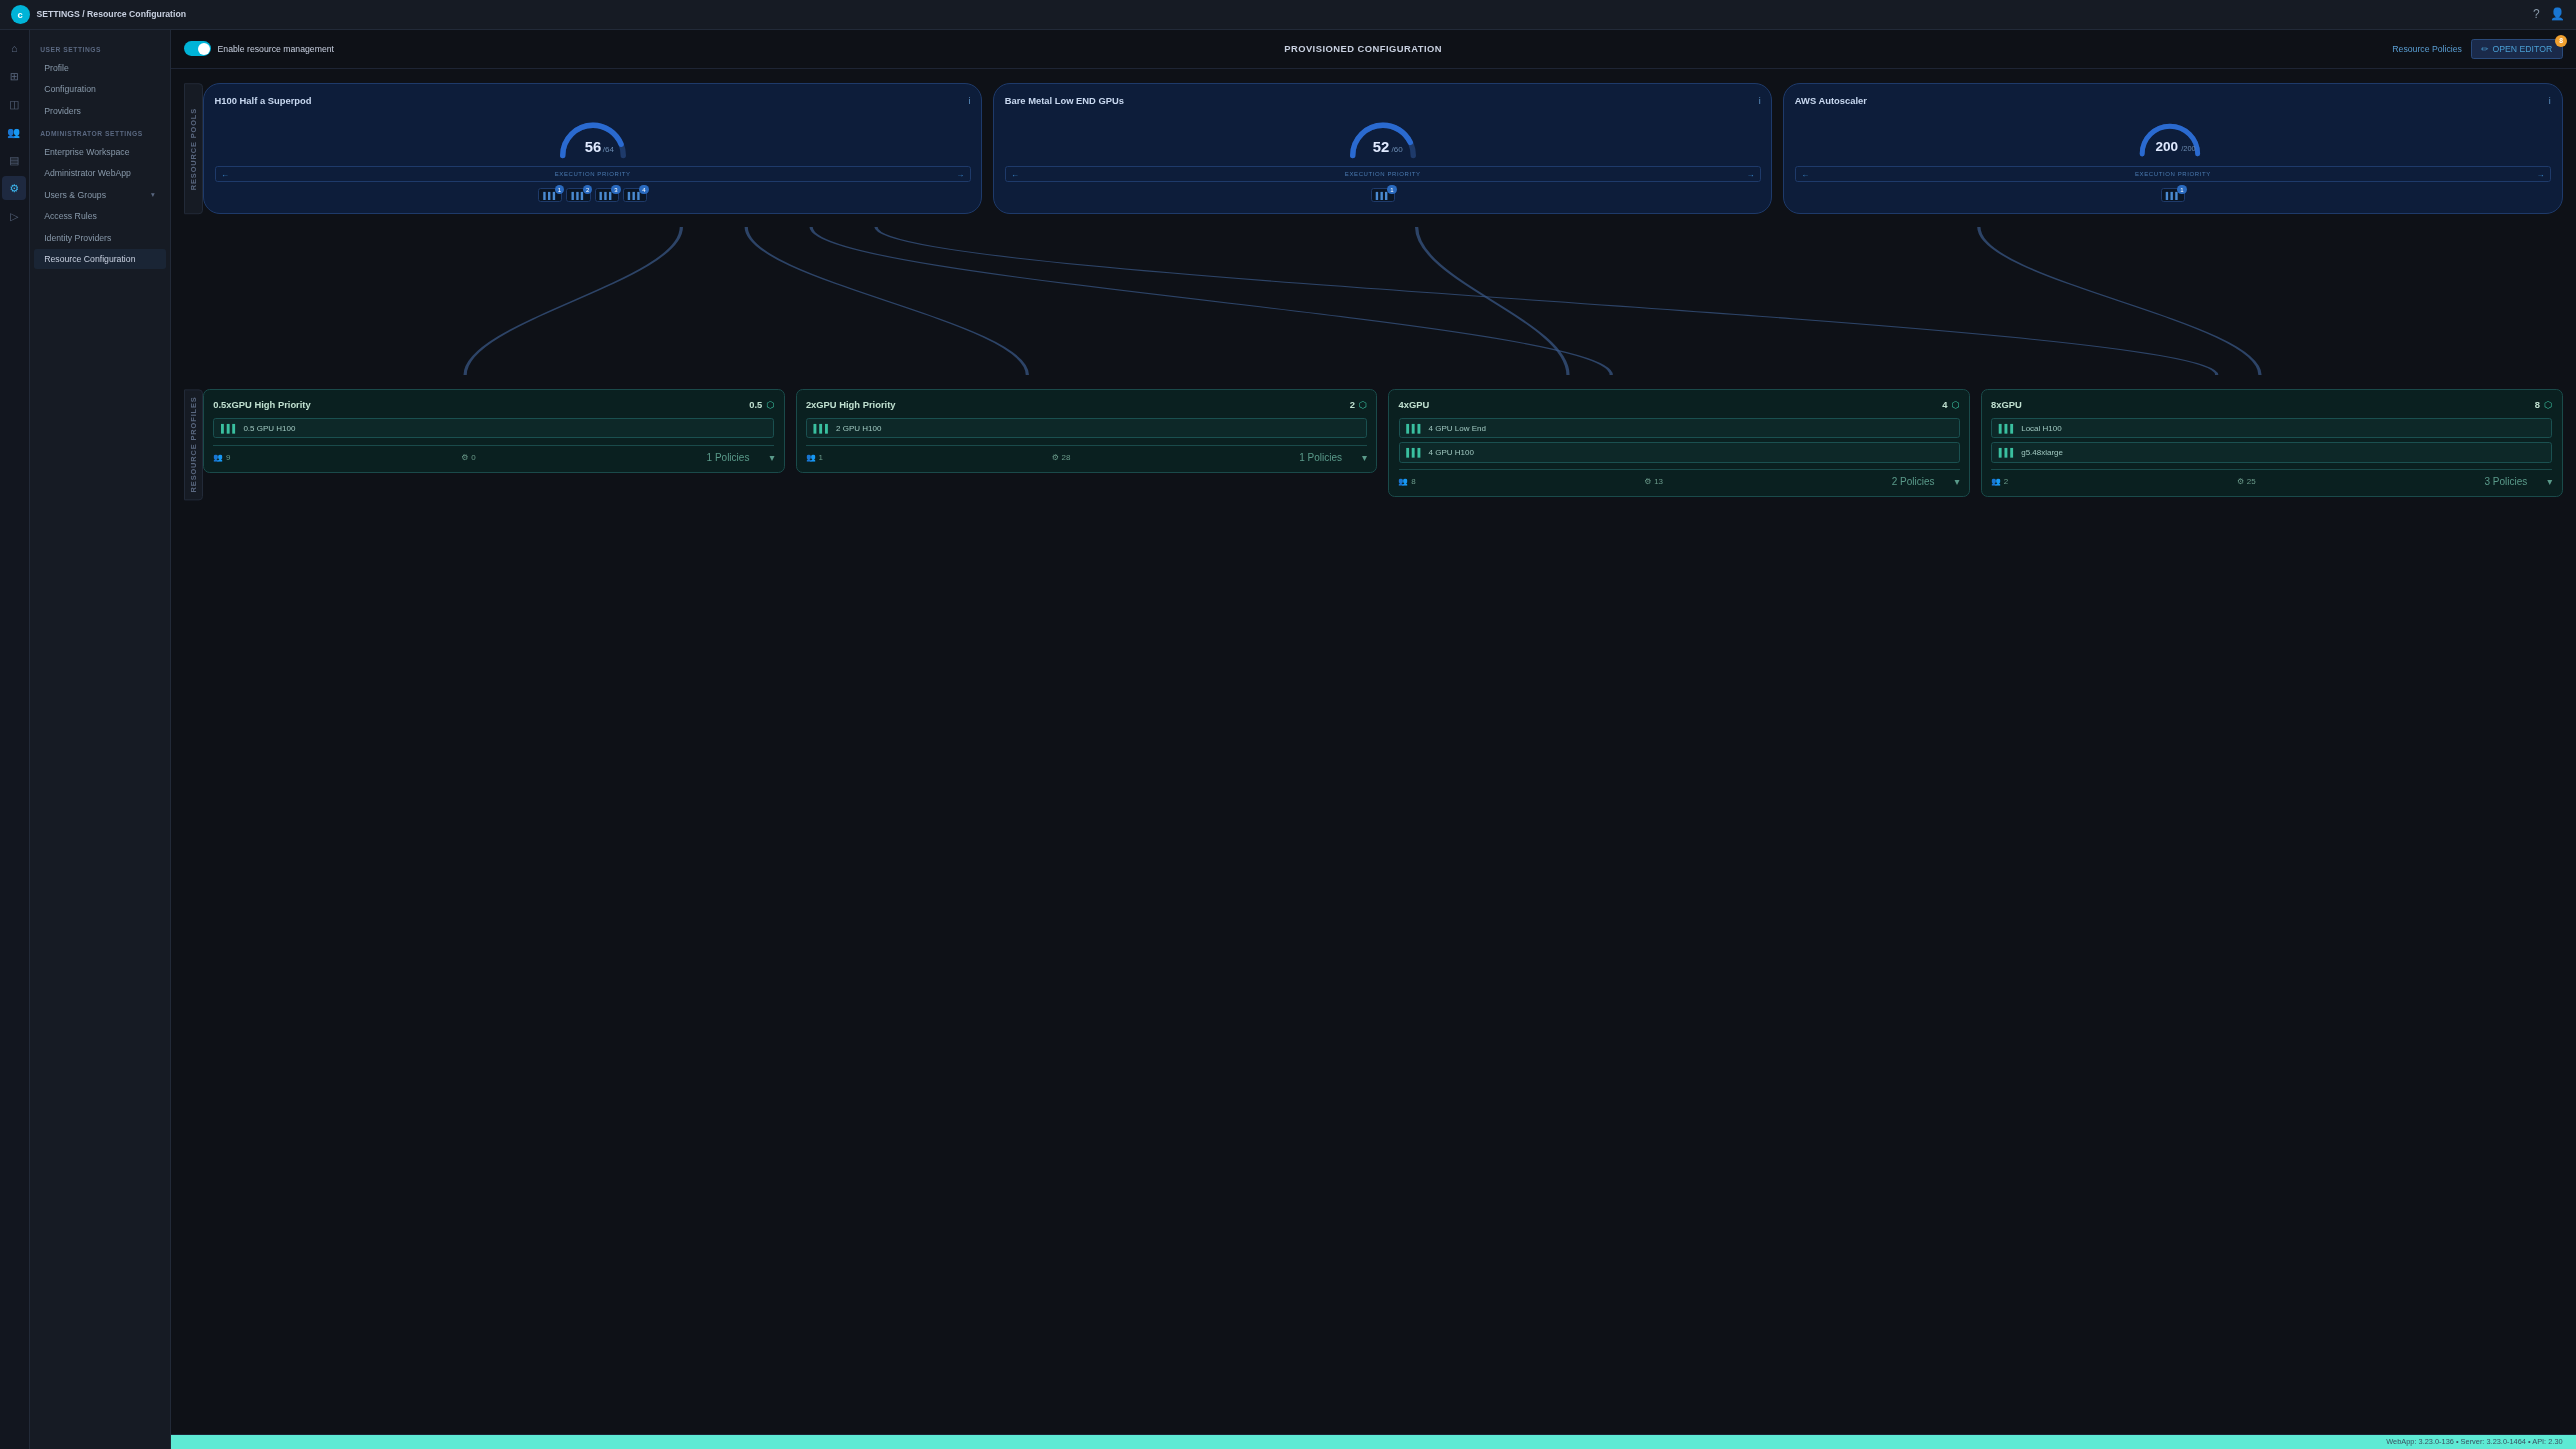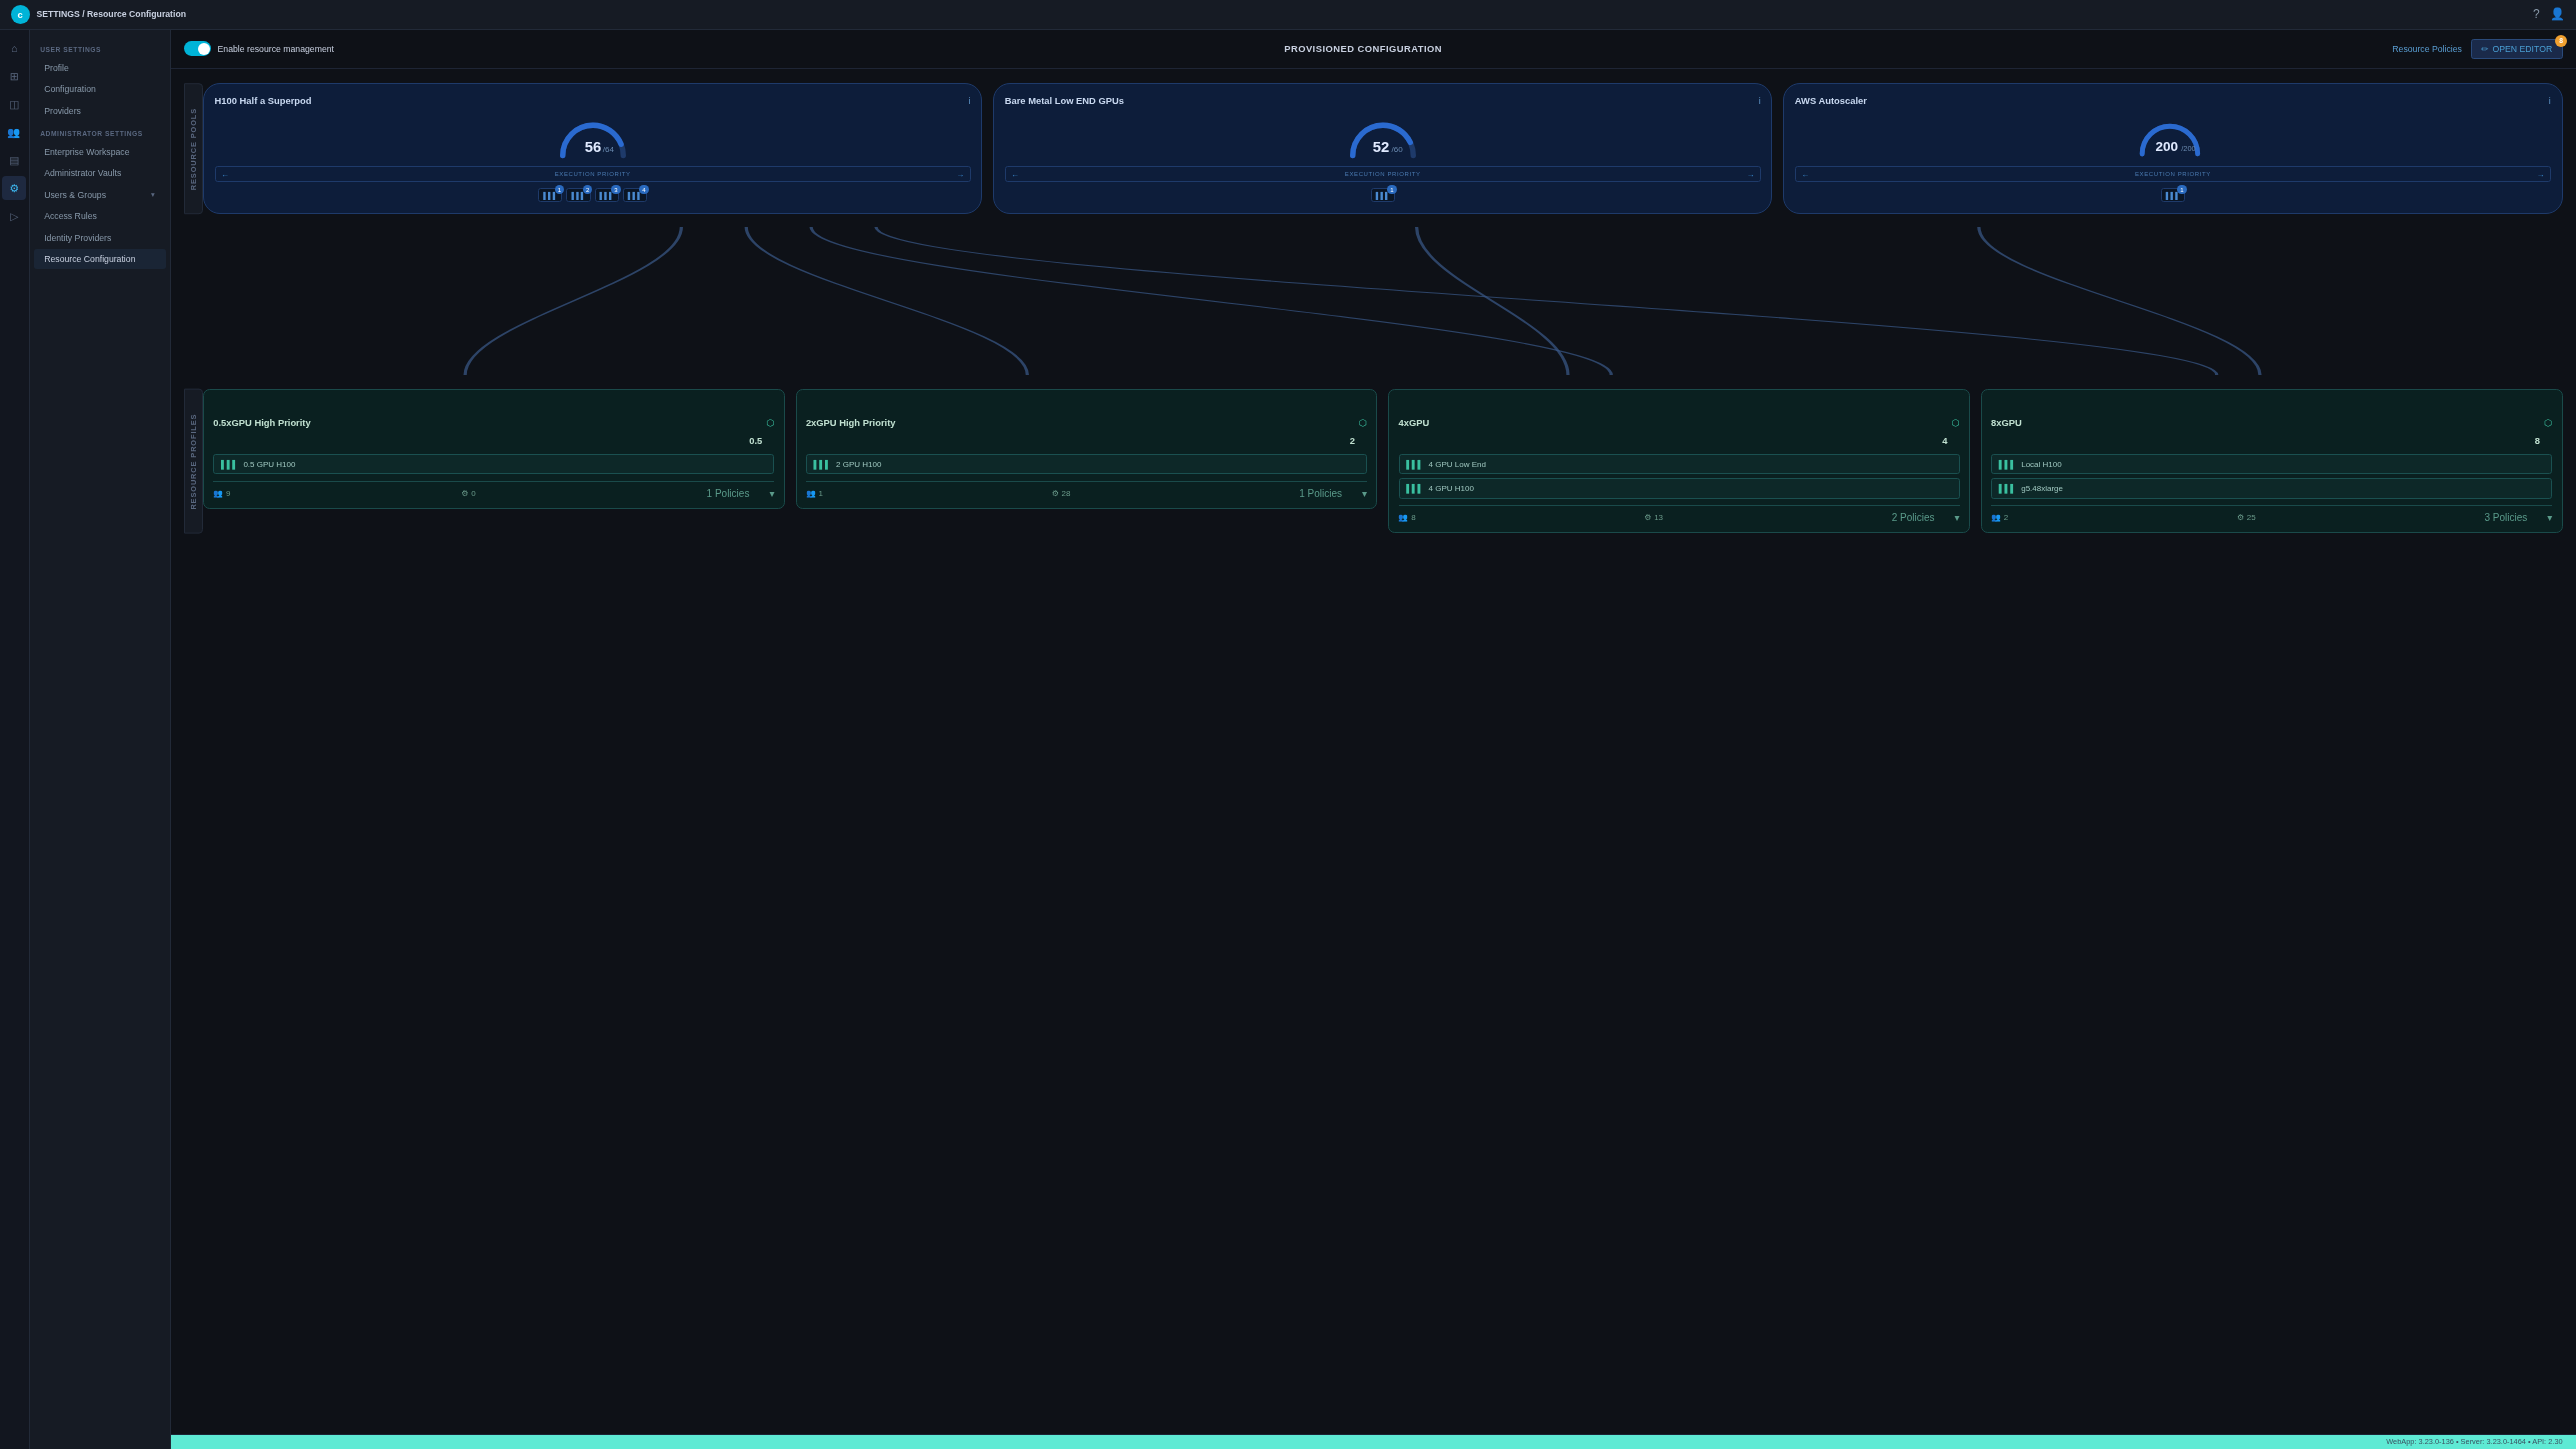--- a/index.html
+++ b/index.html
@@ -295,21 +295,21 @@
       flex: 1;
       min-width: 134px;
     }
     .profile-card-header {
       display: flex;
       align-items: center;
       justify-content: space-between;
       margin-bottom: 8px;
     }
     .profile-card-title { font-size: 9.4px; font-weight: 600; color: #c0e0d0; }
-    .profile-count { color: #c0e0d0; font-size: 9.4px; font-weight: 600; margin-top: 36px; }
+    .profile-count { color: #c0e0d0; font-size: 9.4px; font-weight: 600; }
     .chip-icon { color: #3ac0a0; font-size: 9.4px; }
 
     .resource-item {
       background: #0d2828;
       border: 0.7px solid #1a5050;
       border-radius: 2.7px;
       padding: 4.7px 6.7px;
       margin-bottom: 4px;
       display: flex;
       align-items: center;
@@ -397,21 +397,21 @@
         <span class="sidebar-item-text">Configuration</span>
       </div>
       <div class="sidebar-item">
         <span class="sidebar-item-text">Providers</span>
       </div>
       <div class="sidebar-section-label">ADMINISTRATOR SETTINGS</div>
       <div class="sidebar-item">
         <span class="sidebar-item-text">Enterprise Workspace</span>
       </div>
       <div class="sidebar-item">
-        <span class="sidebar-item-text">Administrator Vaults</span>
+        <span class="sidebar-item-text">Administrator WebApp</span>
       </div>
       <div class="sidebar-item">
         <span class="sidebar-item-text">Users &amp; Groups</span>
         <span class="chevron">▾</span>
       </div>
       <div class="sidebar-item">
         <span class="sidebar-item-text">Access Rules</span>
       </div>
       <div class="sidebar-item">
         <span class="sidebar-item-text">Identity Providers</span>

